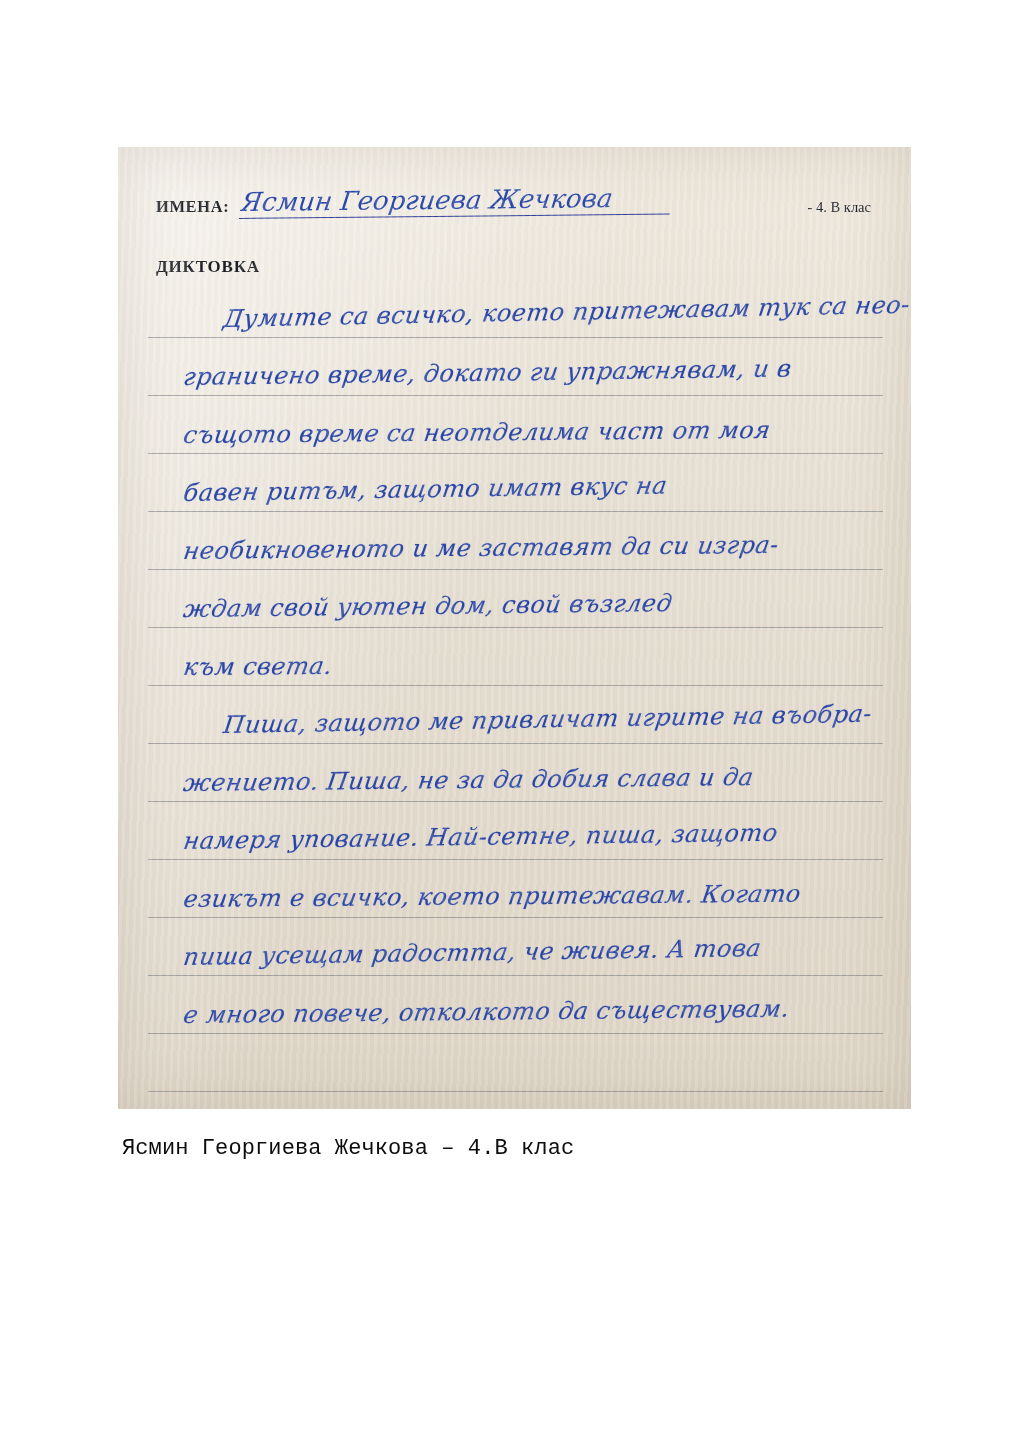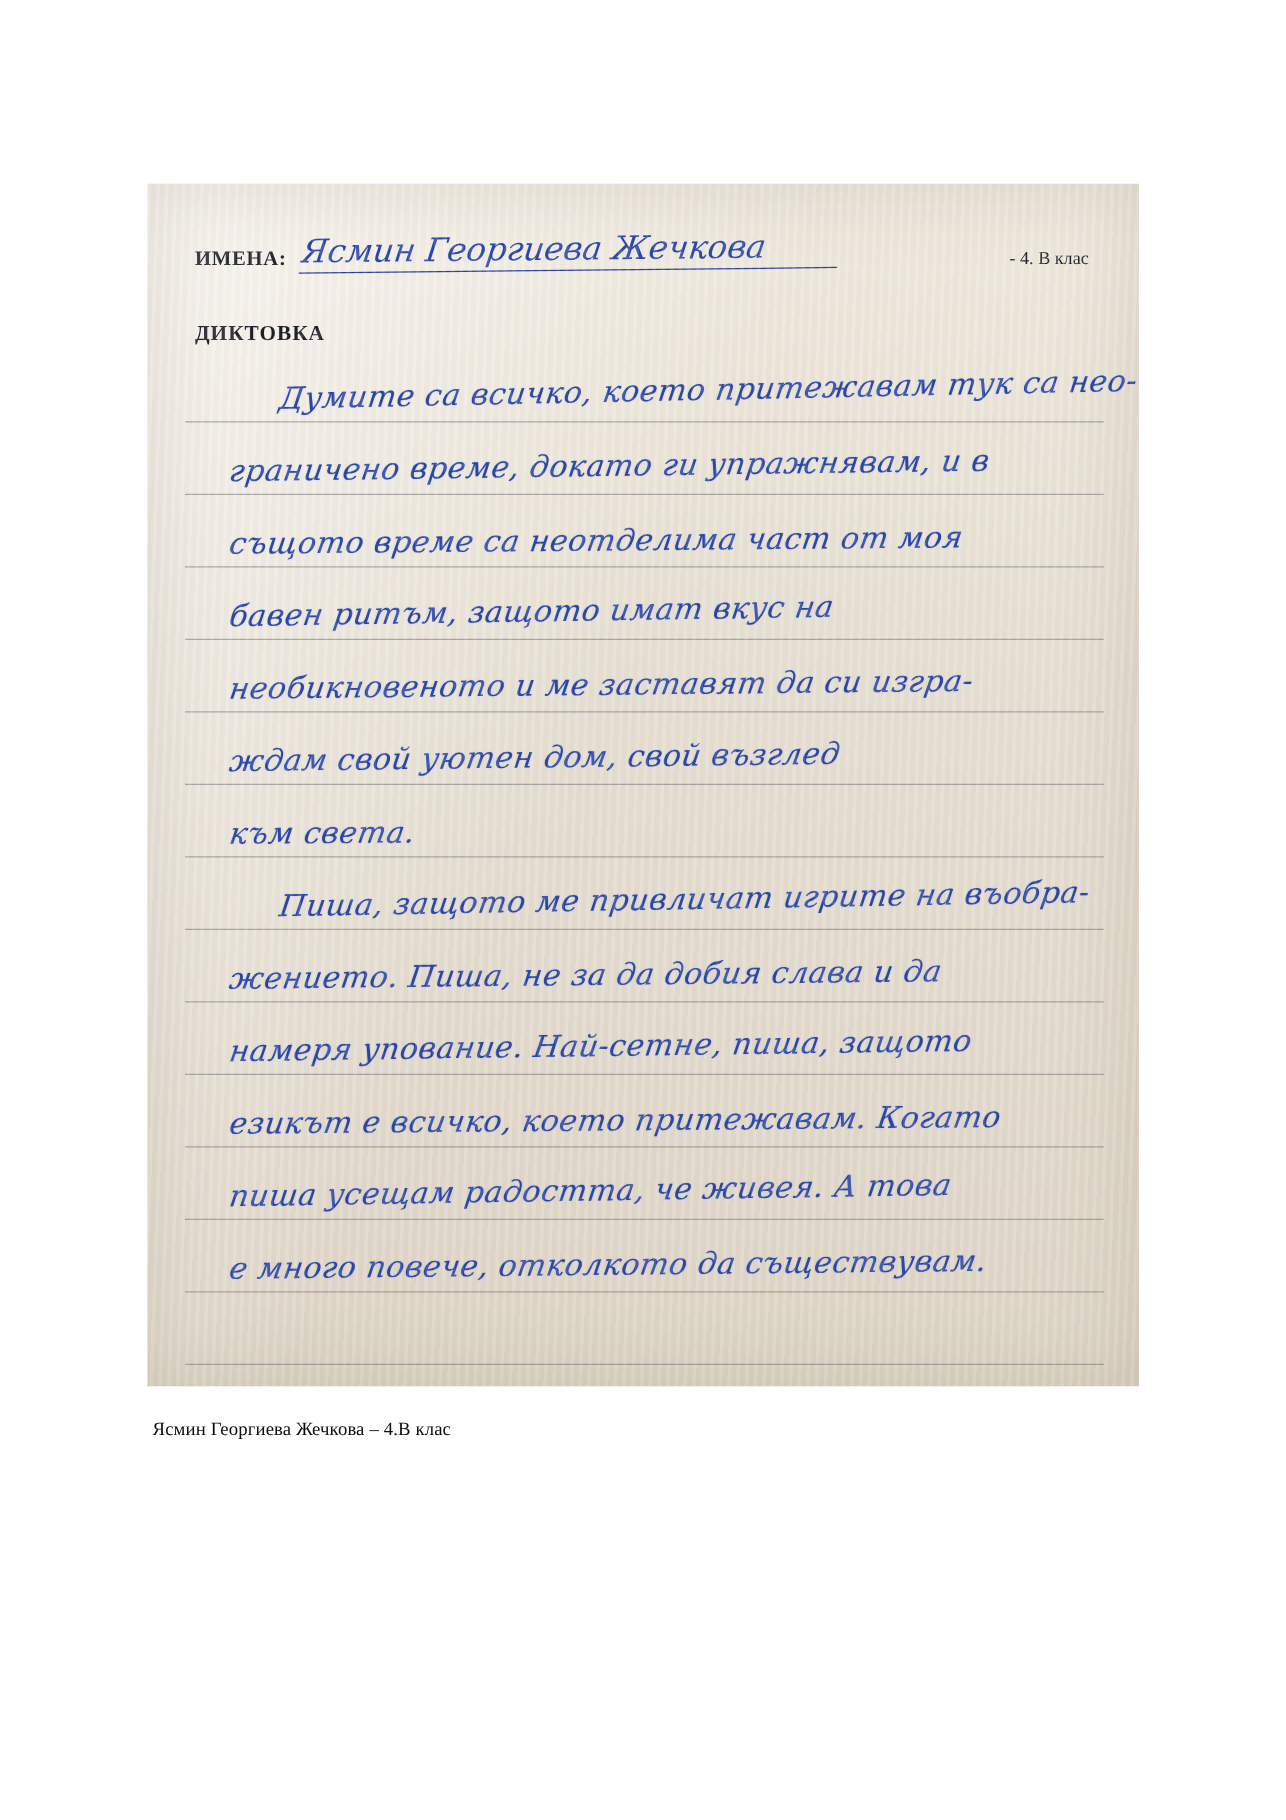--- a/index.html
+++ b/index.html
@@ -136,22 +136,22 @@
     transform-origin: left bottom;
     text-shadow: 0 0 1px rgba(43,71,168,0.35);
   }
   .hand.indent { left: 74px; }
 
   
   .caption {
     position: absolute;
     left: 122px;
     top: 1136px;
-    font-family: Liberation Serif, serif;
-    font-size: 15px;
+    font-family: Liberation Mono, monospace;
+    font-size: 22px;
     color: #0d0d0d;
     letter-spacing: 0.1px;
   }
 </style>
 </head>
 <body>
 
 <div class="page">
 
   <div class="scan">

